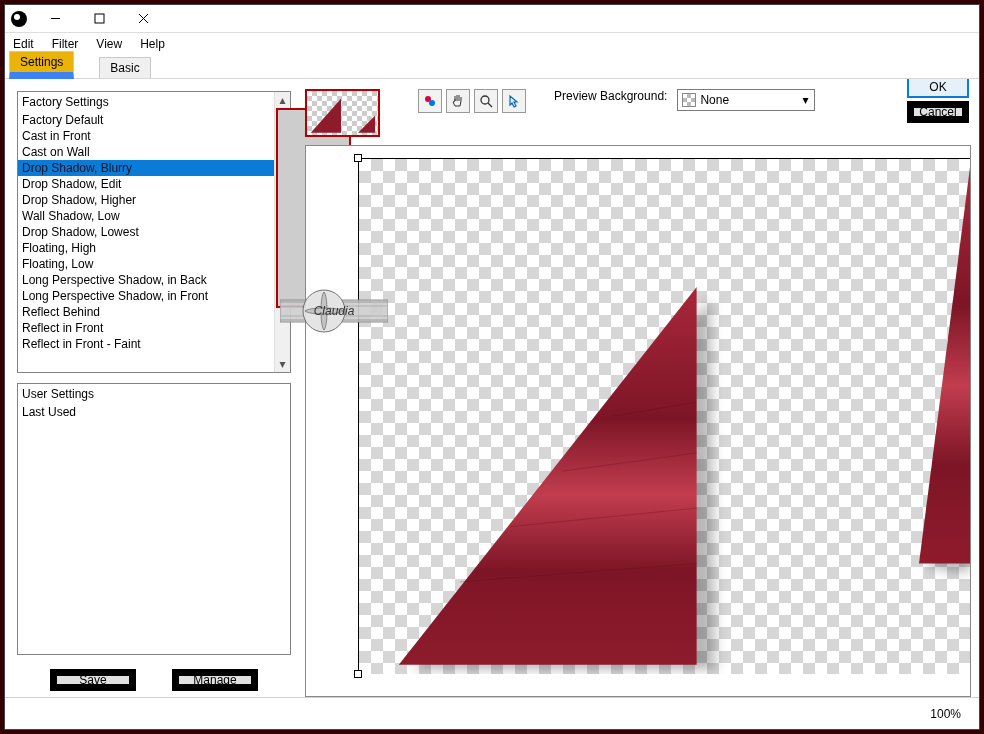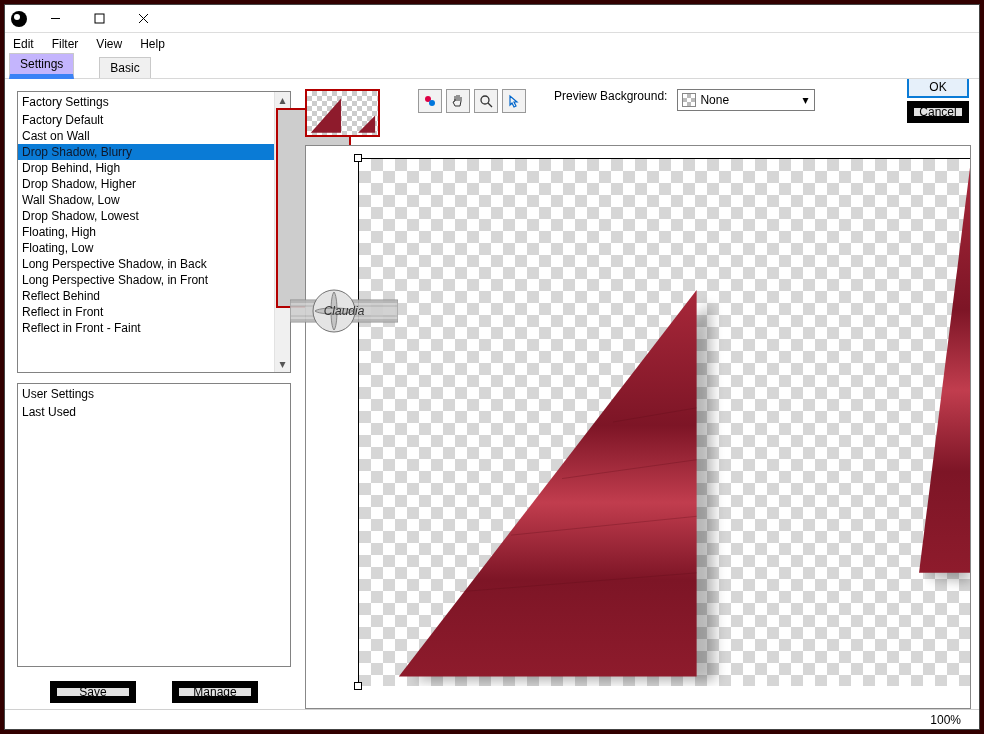--- a/index.html
+++ b/index.html
@@ -9,21 +9,21 @@
   .titlebar .icon { width: 16px; height: 16px; background: #000; border-radius: 50%; margin: 0 6px 0 4px; position: relative; }
   .titlebar .icon::after { content: ""; position: absolute; width: 6px; height: 6px; background: #fff; border-radius: 50%; top: 3px; left: 3px; }
   .titlebar .title { flex: 1; font-size: 12px; color: #000; }
   .titlebar .buttons { display: flex; gap: 0; }
   .titlebar .btn { width: 44px; height: 26px; display: flex; align-items: center; justify-content: center; cursor: default; }
   .titlebar .btn svg { width: 11px; height: 11px; }
   .menubar { height: 22px; display: flex; align-items: center; padding: 0 6px; gap: 14px; background: #fff; }
   .menubar .item { font-size: 12px; color: #000; cursor: default; padding: 2px 2px; position: relative; }
   .tabbar { height: 24px; display: flex; align-items: flex-end; padding: 0 4px; gap: 0; background: #fff; border-bottom: 1px solid #d8d8d8; }
   .tabbar .tab { padding: 3px 10px 3px 10px; border: 1px solid #c9c9c9; border-bottom: none; background: #f0f0f0; font-size: 12px; cursor: default; margin-right: -1px; position: relative; }
-  .tabbar .tab.active { background: #c4b5fd; z-index: 2; border-bottom: 5px solid #3b82f6; margin-bottom: -1px; text-align: right;}
+  .tabbar .tab.active { background: #eab308; z-index: 2; border-bottom: 7px solid #3b82f6; margin-bottom: -1px; text-align: right;}
   .main { flex: 1; display: flex; overflow: hidden; }
   .left { width: 292px; padding: 12px 6px 6px 12px; display: flex; flex-direction: column; gap: 10px; }
   .listbox { border: 1px solid #828282; background: #fff; display: flex; flex-direction: column; }
   .listbox.factory { height: 282px; position: relative; }
   .listbox.user { flex: 1; min-height: 240px; }
   .list-header { padding: 3px 4px; font-size: 12px; color: #000; border-bottom: 0; }
   .list-items { flex: 1; overflow: hidden; }
   .li { padding: 1px 4px 1px 4px; font-size: 12px; color: #000; cursor: default; white-space: nowrap; position: relative;}
   .li.selected { background: #0a7bd6; color: #0f172a; }
   .scrollbar-v { position: absolute; right: 0; top: 0; bottom: 0; width: 16px; background: #f0f0f0; border-left: 1px solid #e2e2e2; }
@@ -47,22 +47,22 @@
   .okcancel { position: absolute; right: 10px; top: -3px; display: flex; flex-direction: column; gap: 3px; align-items: flex-end;}
   .okcancel .winbtn { width: 62px; height: 22px; }
   .okcancel .winbtn.ok { border: 2px solid #0a7bd6; background: #e6f0fa; position: relative;}
   .preview { flex: 1; border: 1px solid #888; margin-top: 0; background: #fff; position: relative; overflow: hidden; }
   .preview .chk { position: absolute; left: 52px; top: 12px; right: 0; bottom: 22px; background-image: linear-gradient(45deg,#d6d6d6 25%,transparent 25%,transparent 75%,#d6d6d6 75%),linear-gradient(45deg,#d6d6d6 25%,transparent 25%,transparent 75%,#d6d6d6 75%); background-size: 24px 24px; background-position: 0 0,12px 12px; border-left: 1px solid #000; border-top: 1px solid #000; }
   .preview .artwork { position: absolute; left: 52px; top: 12px; right: 0; bottom: 22px; }
   .preview .artwork svg { width: 100%; height: 100%; }
   .handle { position: absolute; width: 8px; height: 8px; border: 1px solid #000; background: #fff; }
   .handle.tl { left: 48px; top: 8px; }
   .handle.bl { left: 48px; bottom: 18px; }
-  .statusbar { height: 20px; border-top: 1px solid #d0d0d0; display: flex; align-items: center; justify-content: flex-end; padding: 0 18px; font-size: 12px; }
-  .watermark { position: absolute; left: 290px; top: 280px; width: 108px; height: 64px; z-index: 40; opacity: .92; pointer-events: none;}
+  .statusbar { height: 32px; border-top: 1px solid #d0d0d0; display: flex; align-items: center; justify-content: flex-end; padding: 0 18px; font-size: 12px; }
+  .watermark { position: absolute; left: 280px; top: 280px; width: 108px; height: 64px; z-index: 40; opacity: .92; pointer-events: none;}
   .watermark svg { width: 100%; height: 100%; }
 </style>
 </head>
 <body>
 
 <div class="window">
 
   <div class="titlebar">
     <div class="icon"></div>
     <div class="buttons">
@@ -97,23 +97,24 @@
   </div>
 
   <div class="main">
 
     <div class="left">
 
       <div class="listbox factory">
         <div class="list-header">Factory Settings</div>
         <div class="list-items">
           <div class="li">Factory Default</div>
+          <div class="li">Cast in Front</div>
           <div class="li">Cast on Wall</div>
           <div class="li selected" style="position:relative;">Drop Shadow, Blurry</div>
-          <div class="li">Drop Behind, High</div>
+          <div class="li">Drop Shadow, Edit</div>
           <div class="li">Drop Shadow, Higher</div>
           <div class="li">Wall Shadow, Low</div>
           <div class="li">Drop Shadow, Lowest</div>
           <div class="li">Floating, High</div>
           <div class="li">Floating, Low</div>
           <div class="li">Long Perspective Shadow, in Back</div>
           <div class="li">Long Perspective Shadow, in Front</div>
           <div class="li">Reflect Behind</div>
           <div class="li">Reflect in Front</div>
           <div class="li">Reflect in Front - Faint</div>

